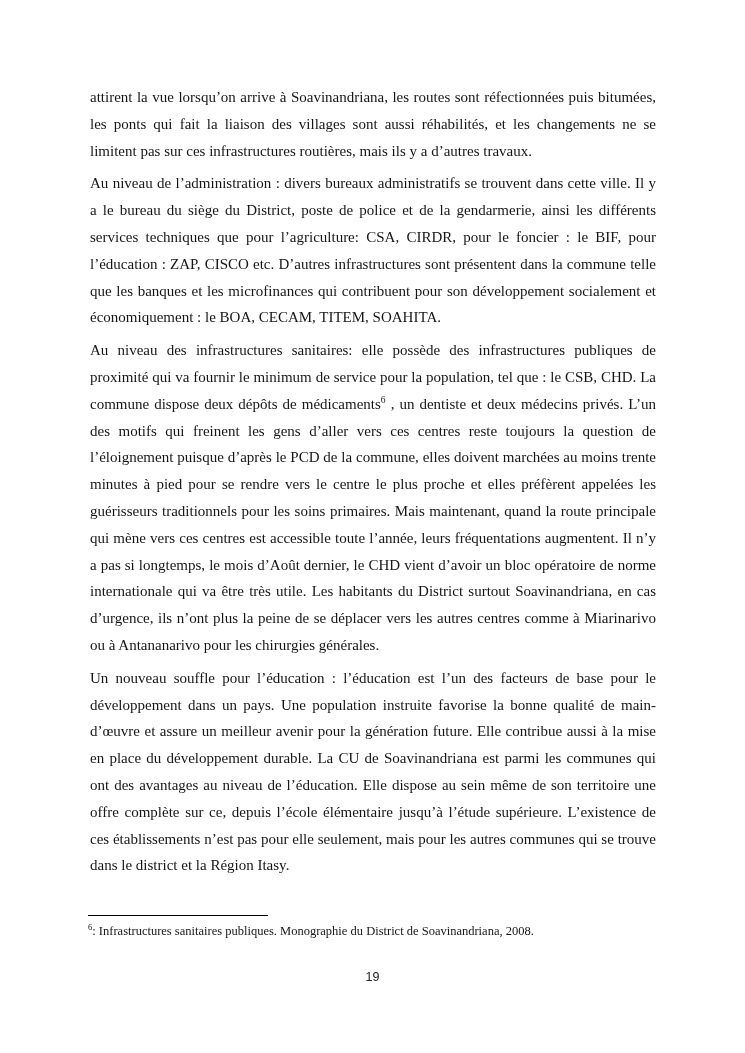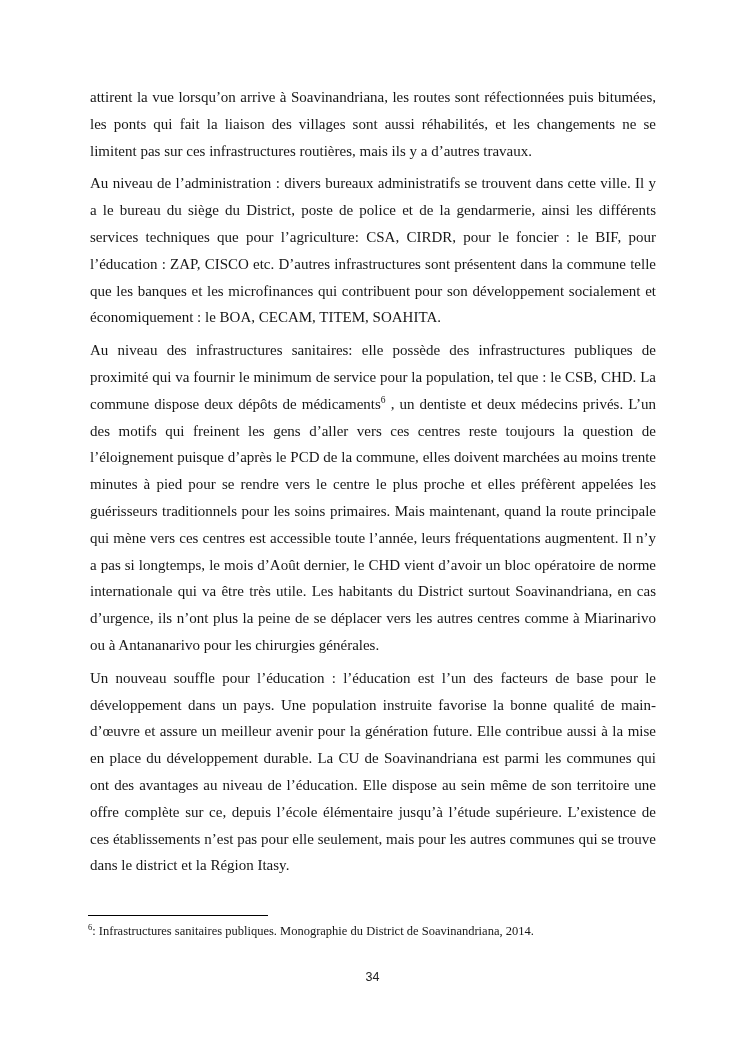--- a/index.html
+++ b/index.html
@@ -82,17 +82,17 @@
     <p class="para"><span class="lead">Au niveau de l’administration</span><span> : divers bureaux administratifs se trouvent dans cette ville. Il y a le bureau du siège du District, poste de police et de la gendarmerie,  ainsi les différents services techniques que pour l’agriculture: CSA, CIRDR, pour le foncier : le BIF, pour l’éducation : ZAP, CISCO etc. D’autres infrastructures sont  présentent dans la commune telle que les banques et les microfinances qui contribuent pour son développement socialement et économiquement : le BOA, CECAM, TITEM, SOAHITA.</span></p>
 
     <p class="para"><span class="lead">Au niveau des infrastructures sanitaires:</span><span> elle possède des infrastructures publiques de proximité qui  va fournir le minimum de service pour la population, tel que : le CSB, CHD. La commune dispose deux dépôts de médicaments</span><sup>6</sup><span> , un dentiste et deux médecins privés. L’un des motifs qui freinent les gens d’aller vers ces centres reste toujours la question de l’éloignement puisque d’après le PCD de la commune, elles doivent marchées au moins trente minutes à pied pour se rendre vers le centre le plus proche et elles préfèrent appelées les guérisseurs traditionnels pour les soins primaires. Mais maintenant, quand la route principale qui mène vers ces centres est accessible toute l’année, leurs fréquentations augmentent.  Il n’y a pas si longtemps, le mois d’Août dernier, le CHD vient d’avoir un bloc opératoire de norme internationale qui va être très utile. Les habitants du District surtout Soavinandriana, en cas d’urgence, ils n’ont plus la peine de se déplacer vers les autres centres comme à Miarinarivo ou à Antananarivo pour les chirurgies générales.</span></p>
 
     <p class="para"><span class="lead">Un nouveau souffle pour l’éducation</span><span> : l’éducation est l’un des facteurs de base pour le développement dans un pays. Une population instruite favorise la bonne qualité de main-d’œuvre et assure un meilleur avenir pour la génération future. Elle contribue aussi à la mise en place du développement durable. La CU de Soavinandriana est parmi les communes qui ont des avantages au niveau de l’éducation. Elle dispose au sein même de son territoire une offre complète sur ce, depuis l’école élémentaire jusqu’à l’étude supérieure. L’existence de ces établissements n’est pas pour elle seulement, mais pour les autres communes qui se trouve dans le district et la Région Itasy.</span></p>
 
   </div>
 
   <div class="footnote-rule"></div>
 
-  <div class="footnote"><sup>6</sup><span>: Infrastructures sanitaires publiques.  Monographie du District de Soavinandriana, 2014.</span></div>
+  <div class="footnote"><sup>6</sup><span>: Infrastructures sanitaires publiques.  Monographie du District de Soavinandriana, 2008.</span></div>
 
-  <div class="page-number">34</div>
+  <div class="page-number">19</div>
 
 </div>
 
 </body></html>

